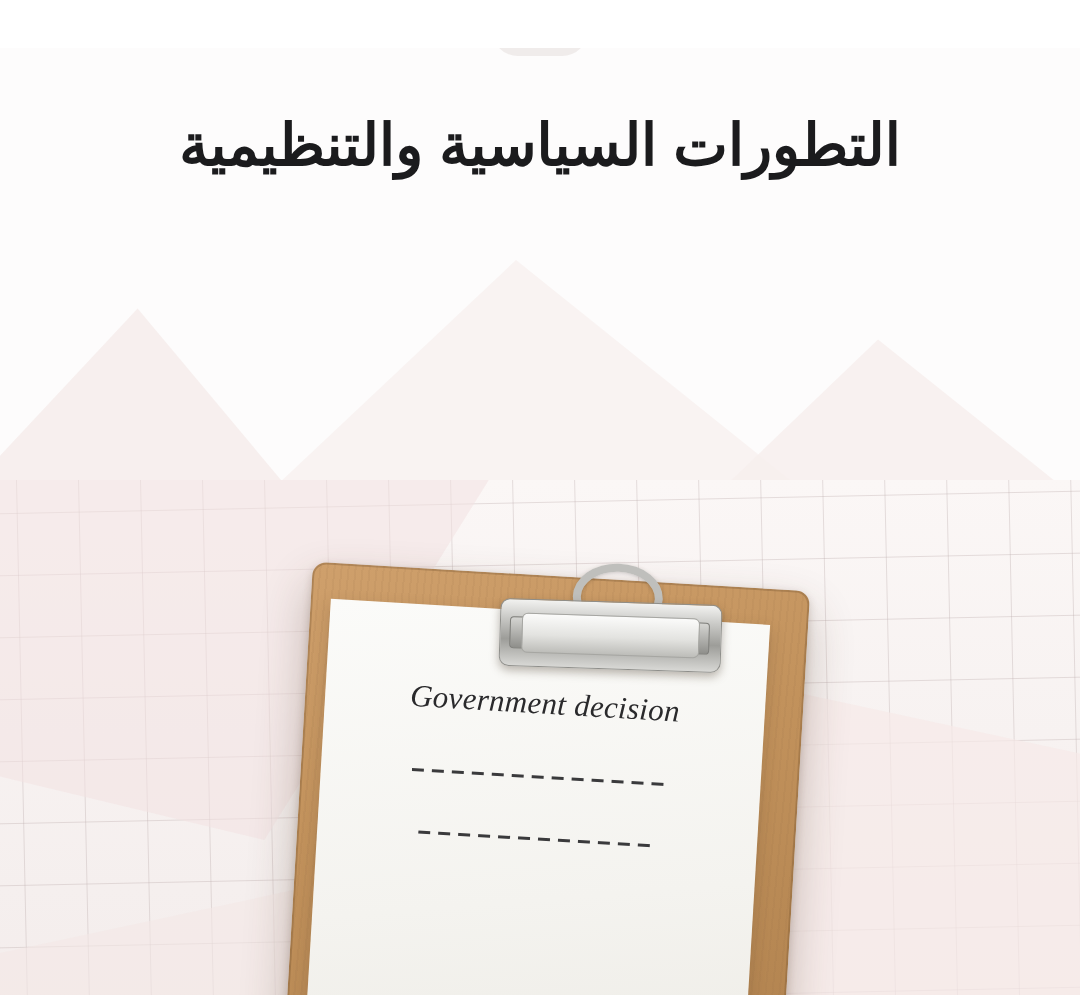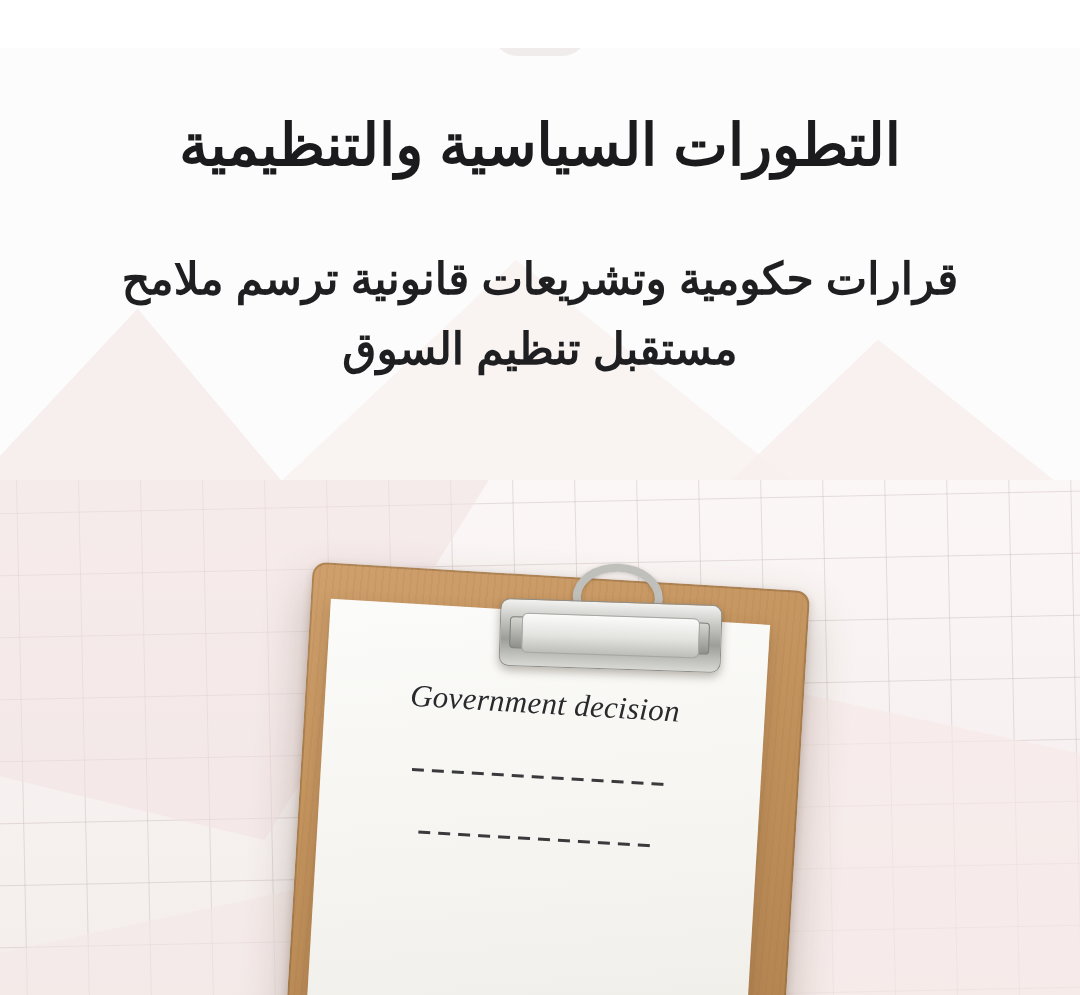--- a/index.html
+++ b/index.html
@@ -250,21 +250,20 @@
 <div class="page">
 
   <div class="header">
     <div class="top-notch"></div>
     <div class="mountain m1"></div>
     <div class="mountain m2"></div>
     <div class="mountain m3"></div>
 
     <div class="headline">التطورات السياسية والتنظيمية</div>
 
-    <div class="subhead">قرارات حكومية وتشريعات قانونية ترسم ملامح مستقبل تنظيم السوق</div>
   </div>
 
   <div class="photo">
     <div class="grid"></div>
     <div class="wash w1"></div>
     <div class="wash w2"></div>
     <div class="wash w3"></div>
 
     <div class="clipboard">
       <div class="board"></div>

